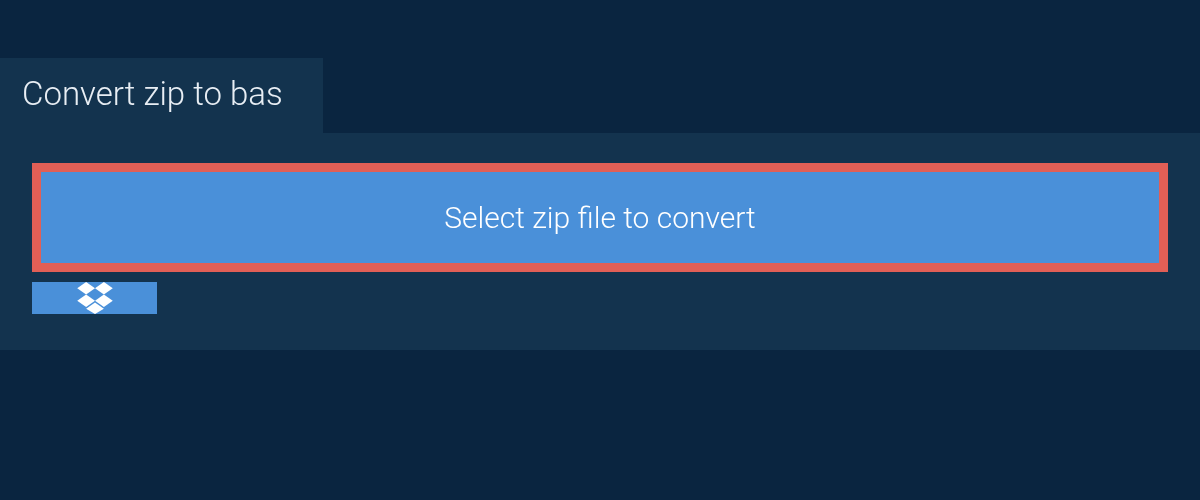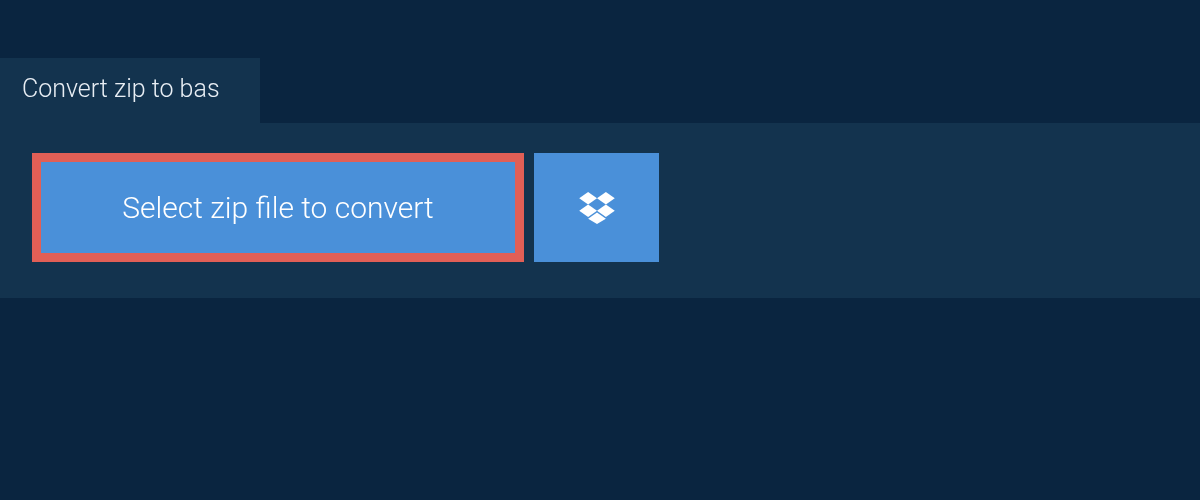--- a/index.html
+++ b/index.html
@@ -14,30 +14,31 @@
       font-family: -apple-system, BlinkMacSystemFont, "Segoe UI", Roboto, Helvetica, Arial, sans-serif;
       overflow: hidden;
     }
     .tab-region {
       padding-top: 58px;
     }
     .tab {
       display: inline-block;
       background: #13334e;
       color: #e8eef4;
-      font-size: 25px;
+      font-size: 33px;
       font-weight: 300;
       padding: 16px 40px 20px 22px;
     }
     .panel {
       background: #13334e;
       padding: 30px 32px 36px 32px;
       display: flex;
       align-items: stretch;
       gap: 10px;
+      flex-direction: column;
     }
     .select-button {
       border: 9px solid #e15f56;
       background: #4a90d9;
       color: #ffffff;
       font-size: 30px;
       font-weight: 300;
       padding: 28px 48px;
       display: inline-flex;
       align-items: center;

